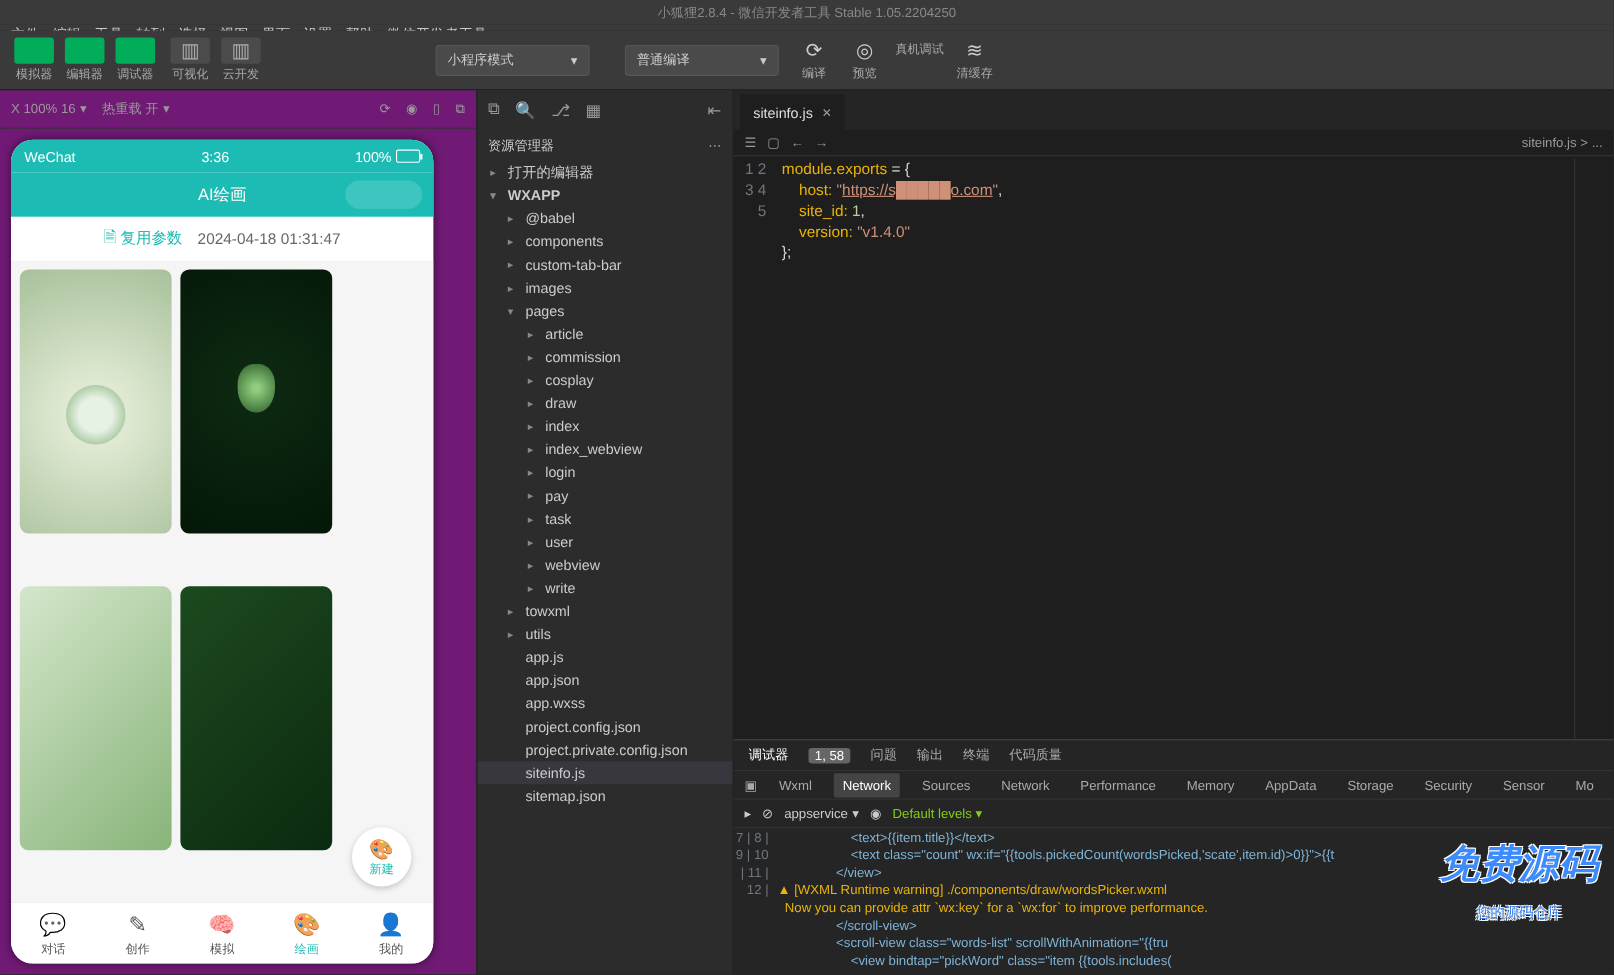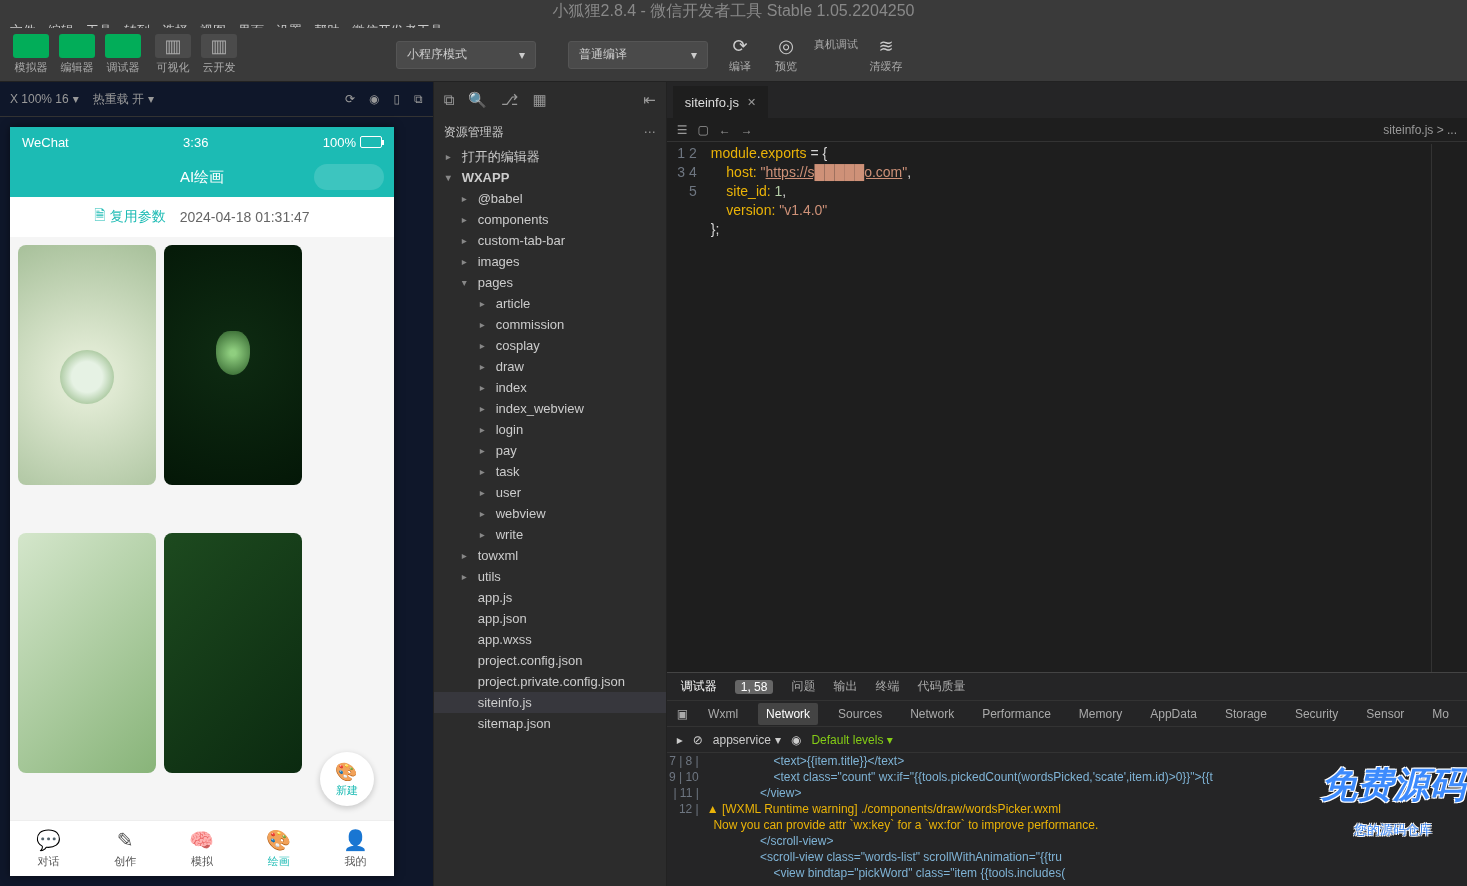--- a/index.html
+++ b/index.html
@@ -1,34 +1,34 @@
 <!DOCTYPE html>
 <html><head>
 <meta charset="utf-8">
 <style>
 *{margin:0;padding:0;box-sizing:border-box;font-family:-apple-system,"Microsoft YaHei",sans-serif}
 body{background:#2c2c2c;color:#ccc;width:1467px;height:886px;overflow:hidden;display:flex;flex-direction:column;font-size:13px}
-.titlebar{height:22px;background:#3a3a3a;text-align:center;line-height:22px;color:#888;font-size:16px}
+.titlebar{height:22px;background:#3a3a3a;text-align:center;line-height:22px;color:#888;font-size:12px}
 .menubar{height:6px;background:#3a3a3a;display:flex;gap:12px;padding:0 10px;color:#ccc;overflow:hidden}
 .menubar span{cursor:pointer}
 .toolbar{height:54px;background:#3a3a3a;display:flex;align-items:center;padding:4px 10px;gap:8px;border-bottom:1px solid #222}
 .tb-group{display:flex;gap:4px;align-items:flex-start}
 .tb-btn{display:flex;flex-direction:column;align-items:center;gap:2px;font-size:11px;color:#aaa;width:42px;cursor:pointer}
 .tb-btn .sq{width:36px;height:24px;background:#02ad59;border-radius:3px}
 .tb-btn .sq.gray{background:#4b4b4b}
 .tb-icon{display:flex;align-items:center;justify-content:center;color:#aaa;font-size:18px}
 .combo{height:28px;background:#4a4a4a;border:1px solid #555;border-radius:3px;padding:0 10px;color:#ccc;display:flex;align-items:center;gap:6px;min-width:140px;font-size:12px;justify-content:space-between}
 .spacer{flex:1}
 .icon-lbl{display:flex;flex-direction:column;align-items:center;gap:2px;font-size:11px;color:#aaa;cursor:pointer;min-width:36px}
 .icon-lbl .ic{font-size:18px;color:#ccc}
 .main{flex:1;display:flex;overflow:hidden}
-.sim-col{width:440px;background:#0f172a;display:flex;flex-direction:column}
+.sim-col{width:440px;background:#701a75;display:flex;flex-direction:column}
 .sim-top{height:36px;display:flex;align-items:center;gap:14px;padding:0 10px;color:#999;font-size:12px;border-bottom:1px solid #333}
 .sim-top .dd{display:flex;align-items:center;gap:4px;cursor:pointer}
-.phone{margin:10px;width:384px;height:760px;border-radius:0;overflow:hidden;background:#fff;display:flex;flex-direction:column;box-shadow:0 0 8px rgba(0,0,0,.5)}
+.phone{margin:10px;width:384px;height:760px;border-radius:20px;overflow:hidden;background:#fff;display:flex;flex-direction:column;box-shadow:0 0 8px rgba(0,0,0,.5)}
 .status{height:30px;background:#1cbbb4;color:#fff;display:flex;align-items:center;justify-content:space-between;padding:0 12px;font-size:13px}
 .status .bat{display:flex;align-items:center;gap:4px}
 .status .bat .b{width:22px;height:12px;border:1px solid #fff;border-radius:2px;position:relative}
 .status .bat .b:after{content:"";position:absolute;right:-3px;top:3px;width:2px;height:5px;background:#fff}
 .status .bat .b .f{background:#fff;height:100%;width:100%}
 .navbar{height:40px;background:#1cbbb4;color:#fff;display:flex;align-items:center;justify-content:center;position:relative;font-size:15px}
 .navbar .pill{position:absolute;right:10px;width:70px;height:26px;background:rgba(255,255,255,.15);border-radius:13px}
 .sub{height:40px;display:flex;align-items:center;justify-content:center;gap:14px;font-size:14px}
 .sub .l{color:#1cbbb4;display:flex;align-items:center;gap:4px}
 .sub .r{color:#666}
@@ -80,21 +80,21 @@
 .dt-sub .t.a{background:#444;color:#fff;border-radius:2px}
 .dt-filter{height:26px;display:flex;align-items:center;gap:10px;padding:0 10px;font-size:12px;border-bottom:1px solid #333}
 .dt-filter .svc{display:flex;align-items:center;gap:4px;color:#ccc}
 .dt-filter input{flex:1;background:transparent;border:none;color:#ccc;padding:2px 6px;outline:none}
 .dt-filter .lvl{color:#84cc16}
 .console{flex:1;font-family:Consolas,monospace;font-size:12px;line-height:16px;display:flex;overflow:hidden}
 .cgut{width:40px;text-align:right;padding-right:8px;color:#6e7681}
 .csrc{flex:1;white-space:pre;color:#d4d4d4}
 .warn{color:#eab308}
 .tag{color:#7fb3d5}
-.watermark{position:absolute;right:2px;bottom:36px;color:#3d8bfd;font-size:36px;font-weight:bold;font-style:italic;text-shadow:1px 1px 0 #fff,-1px -1px 0 #fff,1px -1px 0 #fff,-1px 1px 0 #fff}
+.watermark{position:absolute;right:14px;bottom:36px;color:#3d8bfd;font-size:36px;font-weight:bold;font-style:italic;text-shadow:1px 1px 0 #fff,-1px -1px 0 #fff,1px -1px 0 #fff,-1px 1px 0 #fff}
 .watermark .sub{font-size:13px;color:#3d8bfd;text-align:right;font-style:normal;font-weight:normal}
 </style>
 </head>
 <body>
 
 <div class="titlebar">小狐狸2.8.4 - 微信开发者工具 Stable 1.05.2204250</div>
 
 <div class="menubar" id="menubar">
     <span>文件</span>
     <span>编辑</span>

